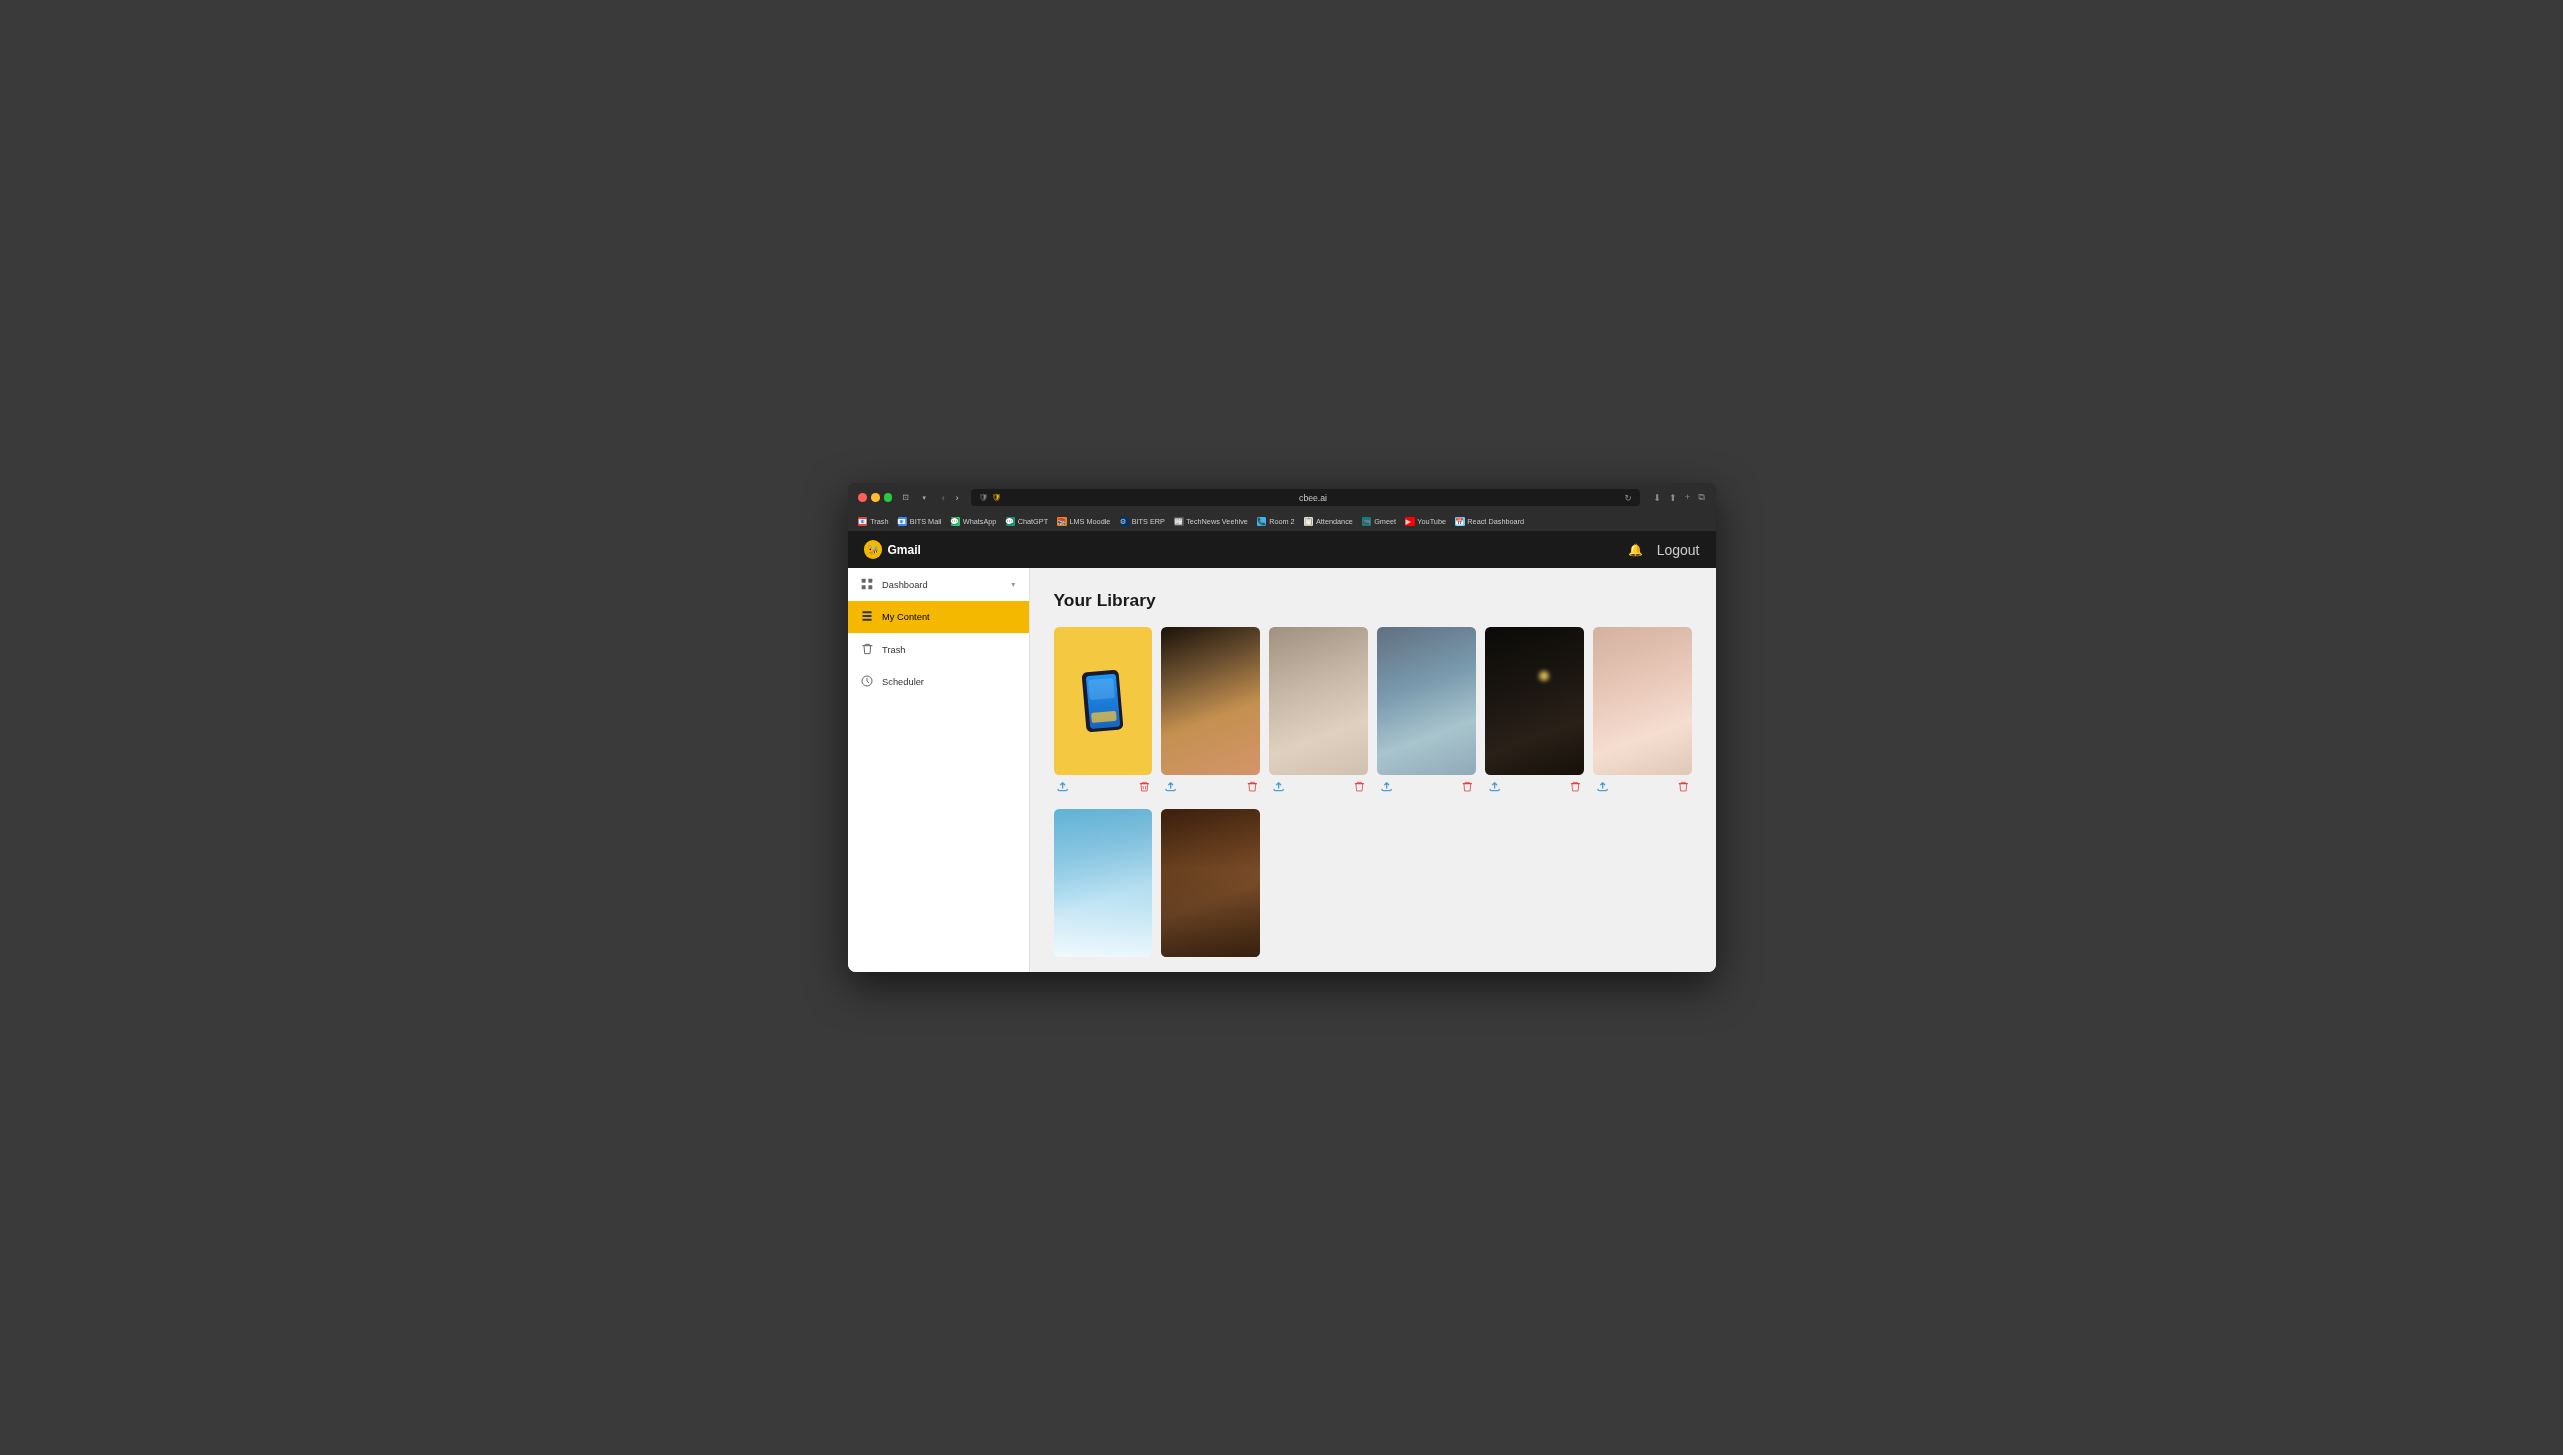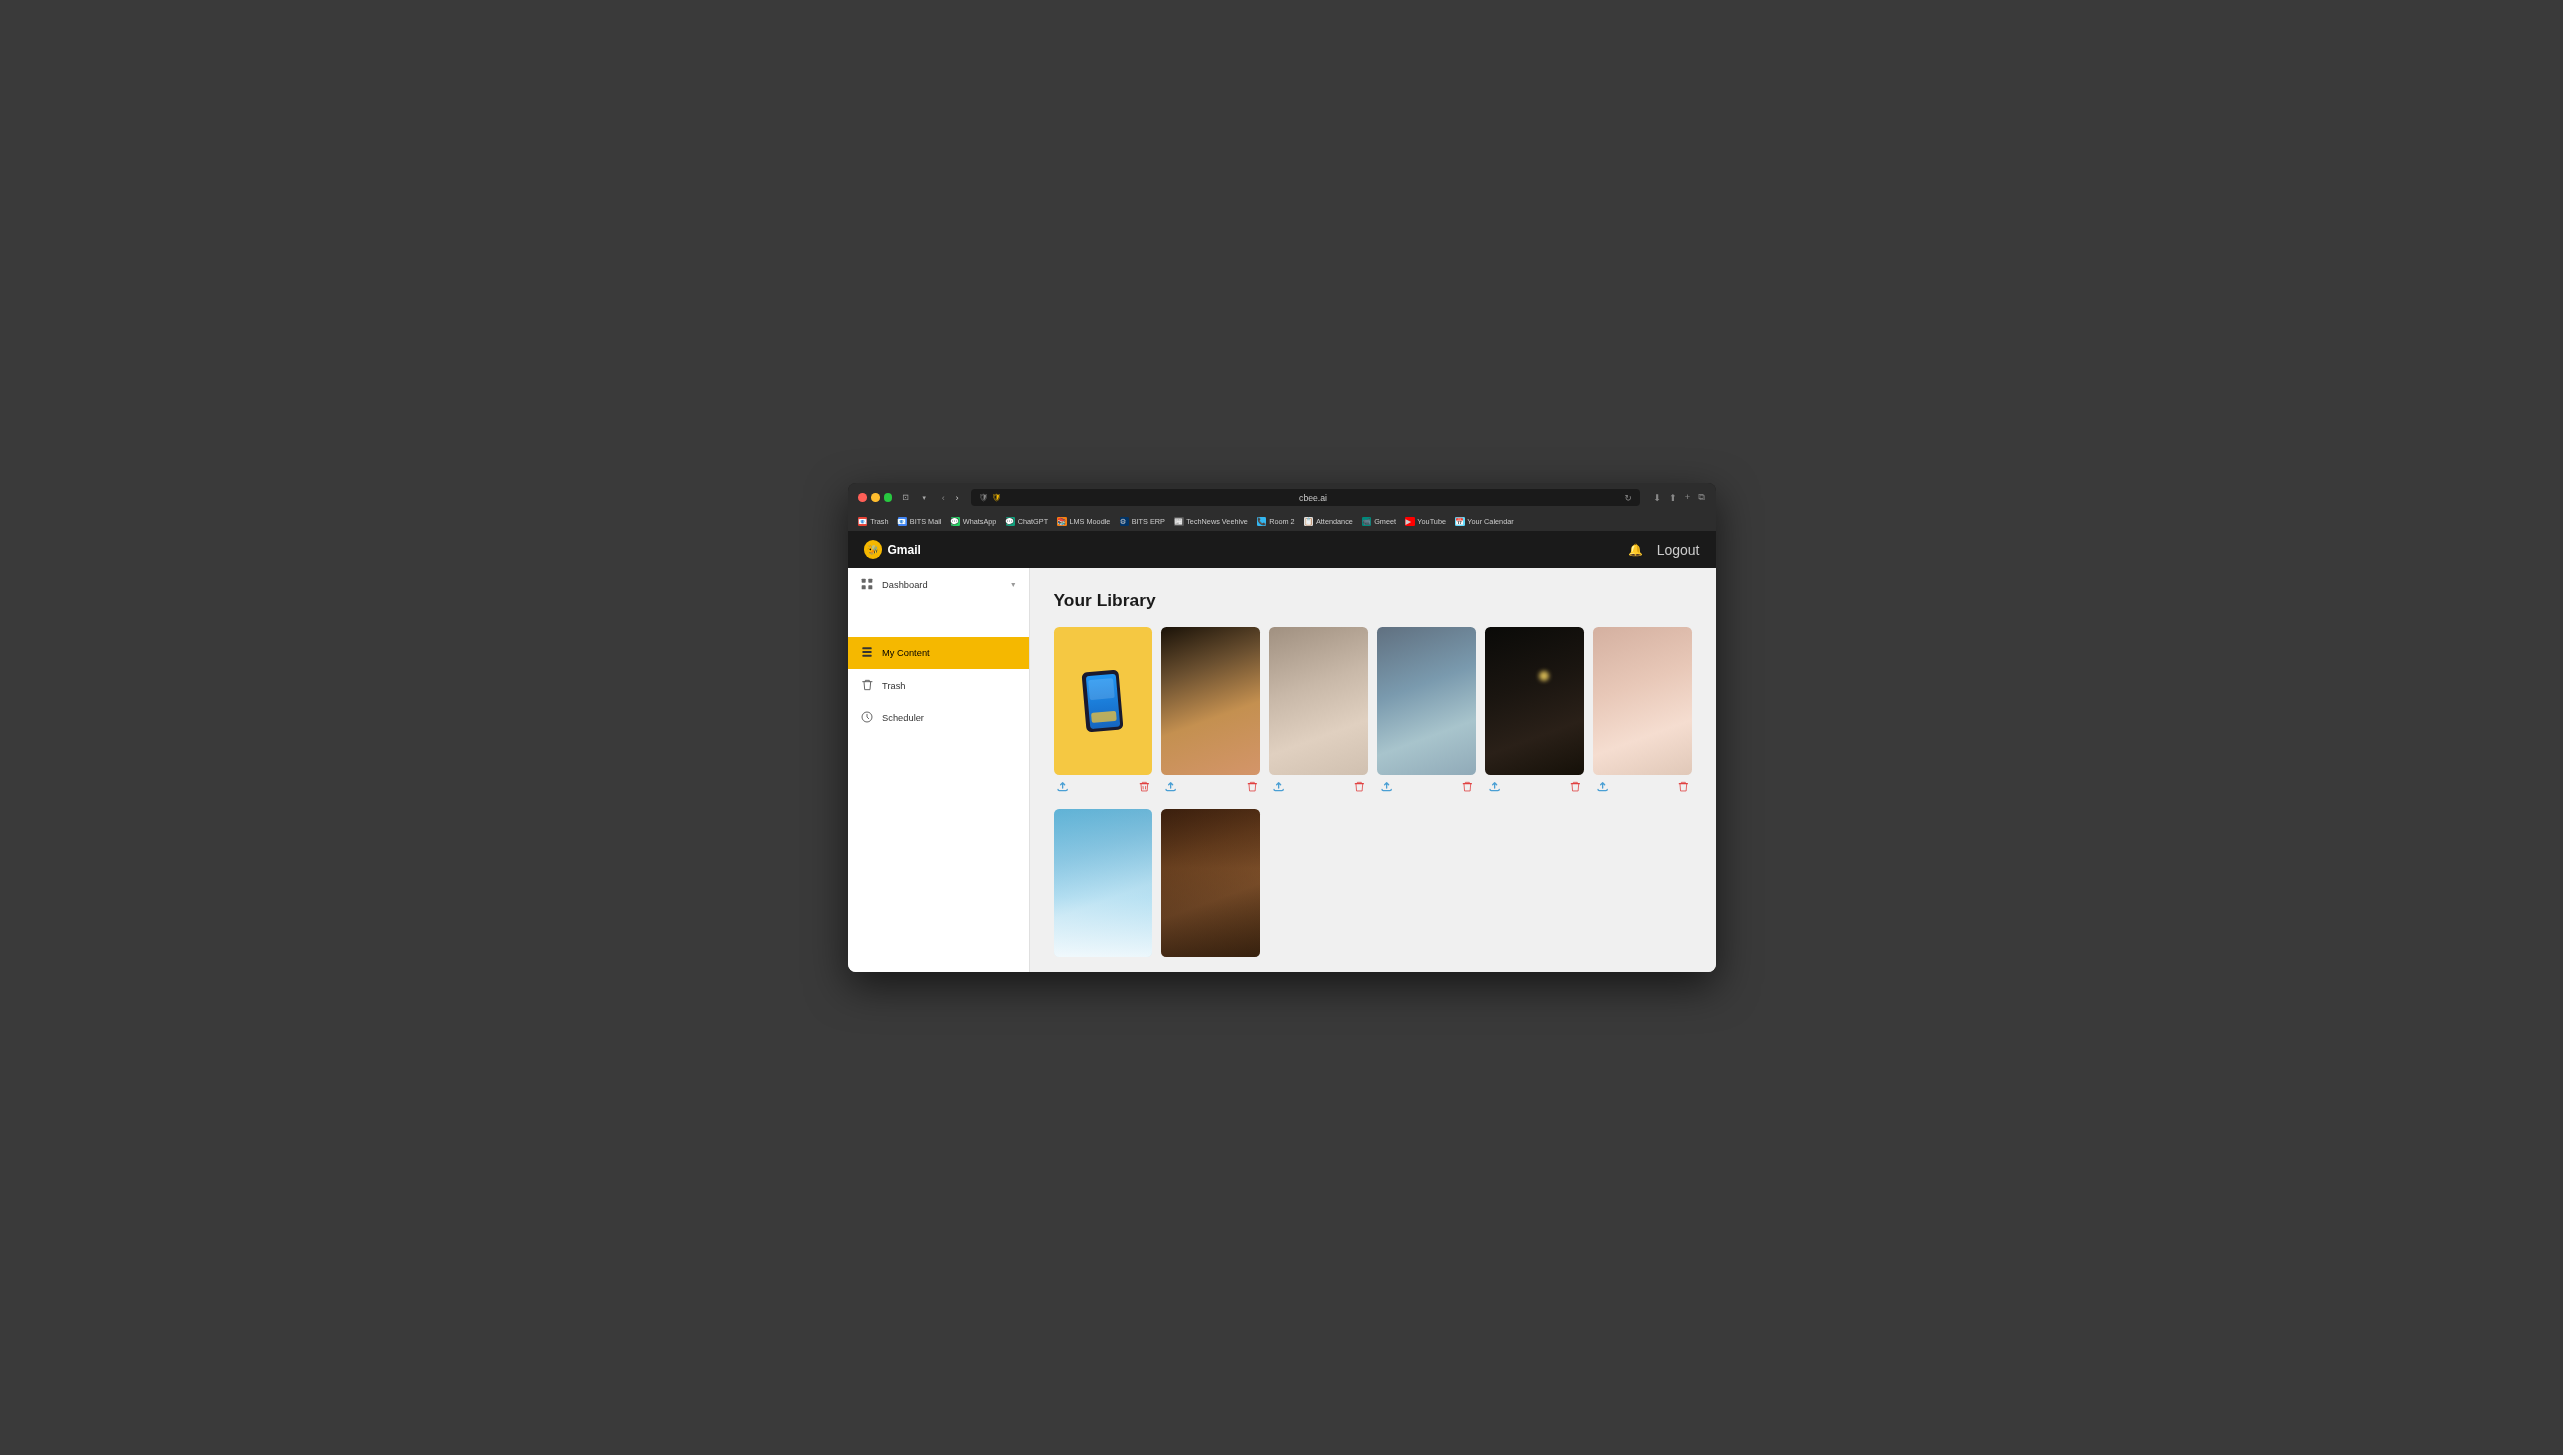--- a/index.html
+++ b/index.html
@@ -204,21 +204,20 @@
       gap: 8px;
       padding: 9.3px 13.3px;
       cursor: pointer;
       font-size: 9.3px;
       color: #333;
     }
     .sidebar-item.active {
       background: #f5b800;
       color: #000;
       font-weight: 500;
-      margin-top: 36px;
     }
 
     .sidebar-icon {
       font-size: 10.7px;
       width: 13.3px;
       text-align: center;
     }
 
     .sidebar-item-dashboard {
       display: flex;
@@ -384,21 +383,21 @@
       <div class="bookmark-item">
         <span class="bookmark-favicon" style="background:#00897b;">📹</span>
         <span>Gmeet</span>
       </div>
       <div class="bookmark-item">
         <span class="bookmark-favicon" style="background:#ff0000;">▶</span>
         <span>YouTube</span>
       </div>
       <div class="bookmark-item">
         <span class="bookmark-favicon" style="background:#61dafb;">📅</span>
-        <span>Your Calendar</span>
+        <span>React Dashboard</span>
       </div>
     </div>
   </div>
 
   <div class="app-container">
 
     <div class="app-header">
       <div class="app-logo">
         <div class="logo-icon">🐝</div>
         <span>Gmail</span>

